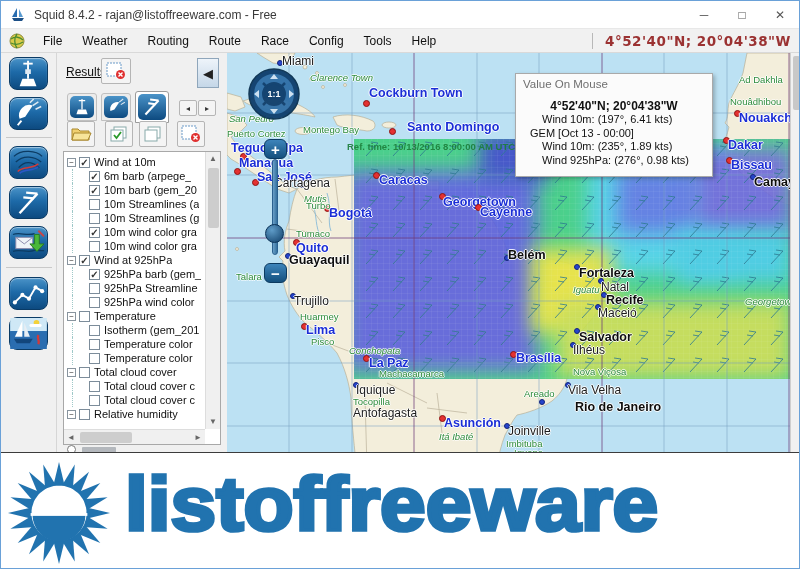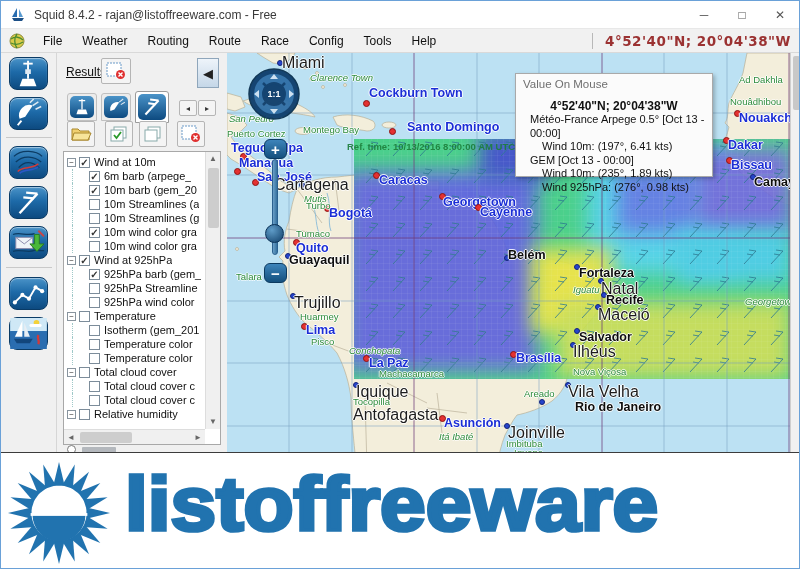--- a/index.html
+++ b/index.html
@@ -56,21 +56,21 @@
   .radio-frag{position:absolute;left:10px;top:392px;display:flex;align-items:center;}
   .radio-circ{width:9px;height:9px;border:1px solid #7a7a7a;border-radius:50%;background:#fff;}
   .radio-smudge{width:34px;height:6px;background:#9aa0a6;margin-left:6px;border-radius:1px;opacity:.7;}
 
   
   .map{position:absolute;left:226px;top:52px;width:563px;height:517px;overflow:hidden;background:#bce1f3;}
   .map svg.base{position:absolute;left:0;top:0;}
   .lbl{position:absolute;white-space:nowrap;line-height:1;text-shadow:-1px 0 rgba(255,255,255,.85),1px 0 rgba(255,255,255,.85),0 -1px rgba(255,255,255,.85),0 1px rgba(255,255,255,.85);}
   .s-cap{color:#1b2ed6;font-weight:bold;font-size:12.5px;}
   .s-maj{color:#0d0d0d;font-weight:bold;font-size:12.5px;}
-  .s-city{color:#1c1c1c;font-size:16px;}
+  .s-city{color:#1c1c1c;font-size:12px;}
   .s-blus{color:#2645cc;font-size:10px;}
   .s-grn{color:#2e8c3c;font-size:9.5px;}
   .s-grni{color:#2e8c3c;font-size:9.5px;font-style:italic;}
   .dot{position:absolute;border-radius:50%;}
   .dot-red{width:7px;height:7px;background:#e43131;border:1px solid #8d1414;}
   .dot-blue{width:6px;height:6px;background:#2544cc;border:1px solid #14247a;}
   .ref-time{position:absolute;left:120px;top:88px;font-size:9.5px;color:#1c7e3a;font-weight:bold;opacity:.9;}
 
   
   .compass{position:absolute;left:21px;top:15px;width:52px;height:52px;opacity:.95;}
@@ -567,21 +567,20 @@
     </svg>
     <div class="zoombtn" style="top:86px">+</div>
     <div class="slider-track"></div>
     <div class="slider-handle"></div>
     <div class="zoombtn" style="top:210px">−</div>
 
     <div class="value-panel">
       <div class="vp-title">Value On Mouse</div>
       <div class="vp-pos">4°52'40"N; 20°04'38"W</div>
       <div id="value-lines">
-          <div class="vline">Météo-France Arpege 0.5°  [Oct 13 - 00:00]</div>
           <div class="vline ind">Wind 10m: (197°, 6.41 kts)</div>
           <div class="vline">GEM  [Oct 13 - 00:00]</div>
           <div class="vline ind">Wind 10m: (235°, 1.89 kts)</div>
           <div class="vline ind">Wind 925hPa: (276°, 0.98 kts)</div>
         </div>
     </div>
   </div>
 
   <div class="map-scroll">
       <div class="thumb"></div>

